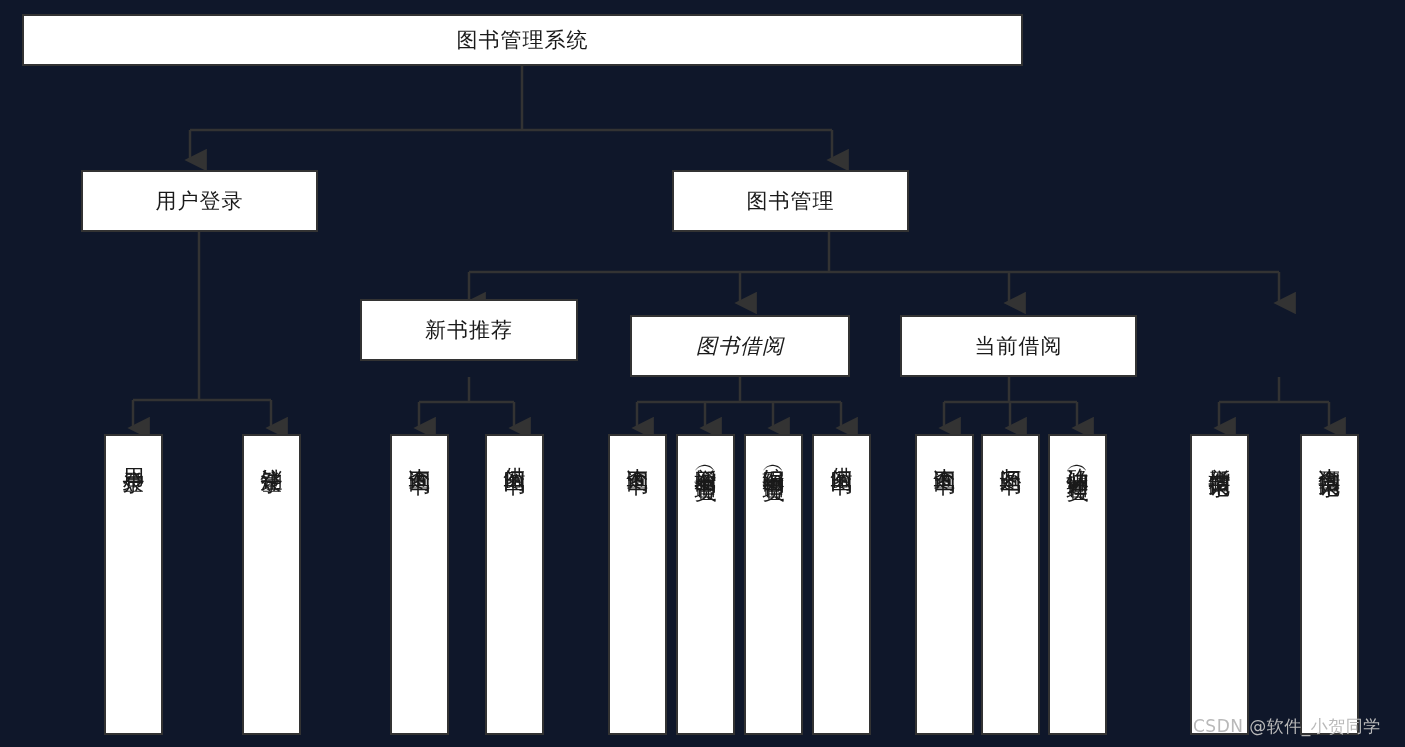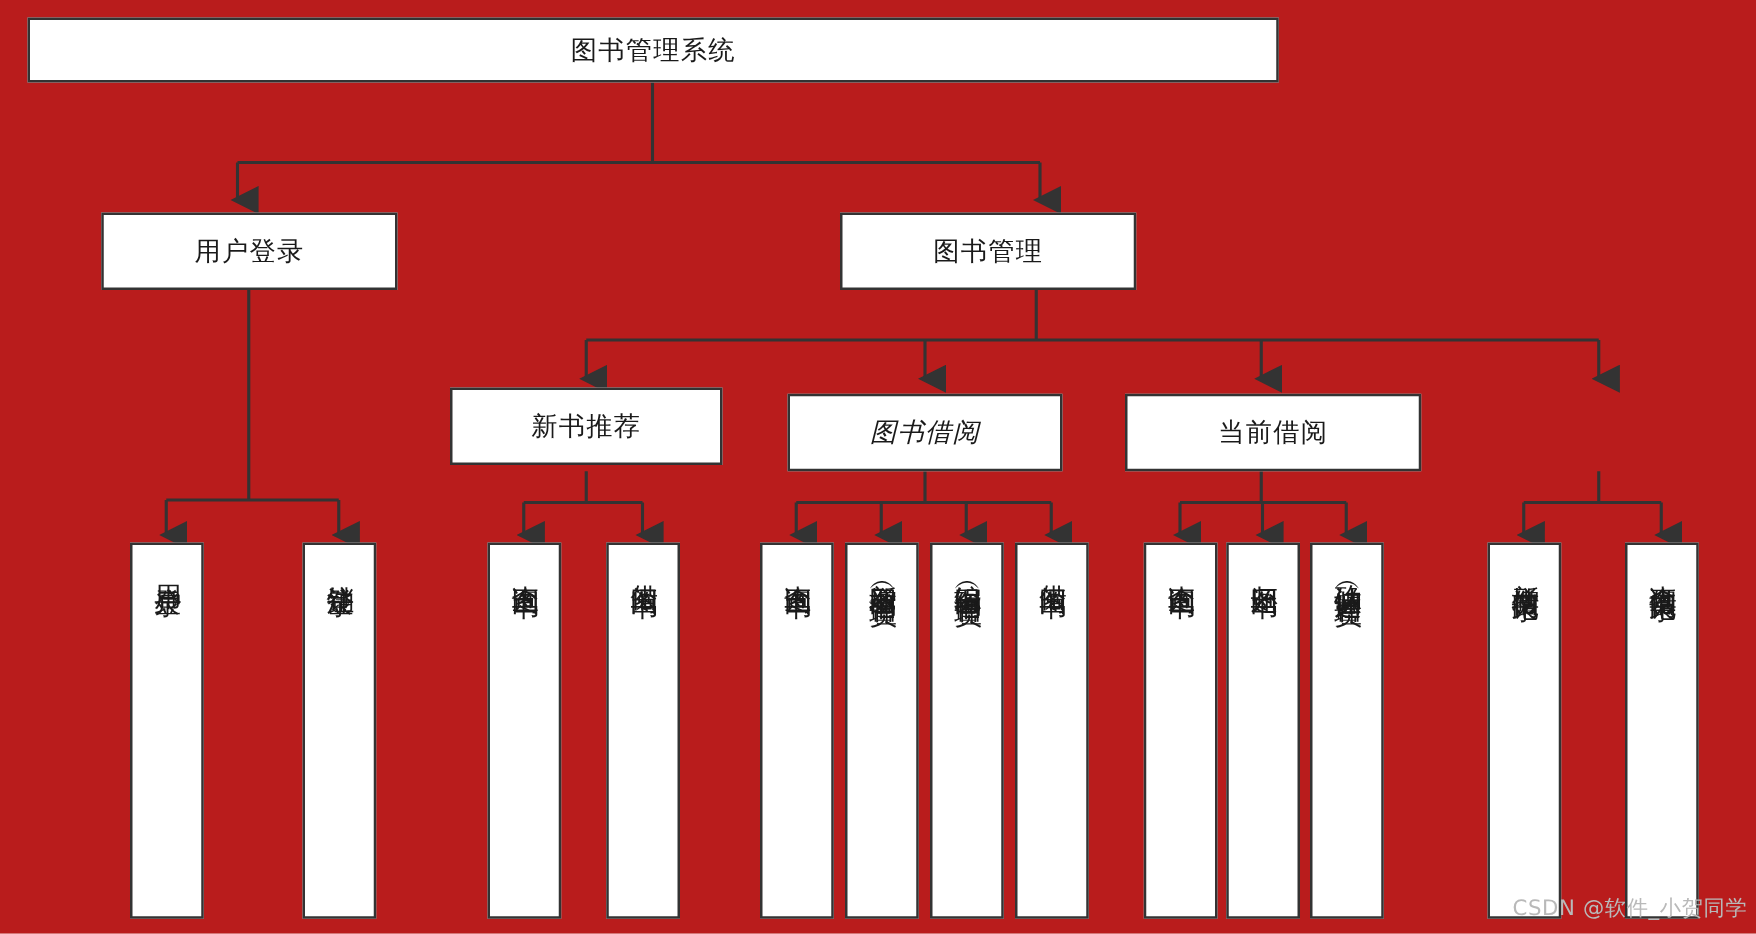--- a/index.html
+++ b/index.html
@@ -7,21 +7,21 @@
     padding: 0;
     background: #ffffff;
   }
   body {
     font-family: "DejaVu Sans", "Liberation Sans", sans-serif;
   }
   #canvas {
     position: relative;
     width: 1405px;
     height: 747px;
-    background: #b91c1c;
+    background: #0f172a;
     overflow: hidden;
   }
   svg.links {
     position: absolute;
     left: 0;
     top: 0;
     width: 1405px;
     height: 747px;
     pointer-events: none;
   }
@@ -51,21 +51,20 @@
     line-height: 1.18;
     letter-spacing: 2px;
     white-space: nowrap;
   }
   .watermark {
     position: absolute;
     font-size: 17px;
     color: #b9b9b9;
     white-space: nowrap;
     letter-spacing: 0.5px;
-    margin-left: 17px;
   }
 </style>
 </head>
 <body>
 
 <div id="canvas">
 
   <svg class="links" viewBox="0 0 1405 747">
     <defs>
       <marker id="arrow" viewBox="0 0 12 12" refX="6" refY="9" markerWidth="9" markerHeight="9" orient="auto">
@@ -120,21 +119,21 @@
     <span>图书管理系统</span>
   </div>
 
   <div class="node horiz" style="left:81px; top:170px; width:237px; height:62px;">
     <span>用户登录</span>
   </div>
   <div class="node horiz" style="left:672px; top:170px; width:237px; height:62px;">
     <span>图书管理</span>
   </div>
 
-  <div class="node horiz" style="left:360px; top:310px; width:218px; height:62px;">
+  <div class="node horiz" style="left:360px; top:299px; width:218px; height:62px;">
     <span>新书推荐</span>
   </div>
   <div class="node horiz" style="left:630px; top:315px; width:220px; height:62px;font-style:italic;">
     <span>图书借阅</span>
   </div>
   <div class="node horiz" style="left:900px; top:315px; width:237px; height:62px;">
     <span>当前借阅</span>
   </div>
 
   <div class="node vert" style="left:104px; top:434px; width:59px; height:301px;">

